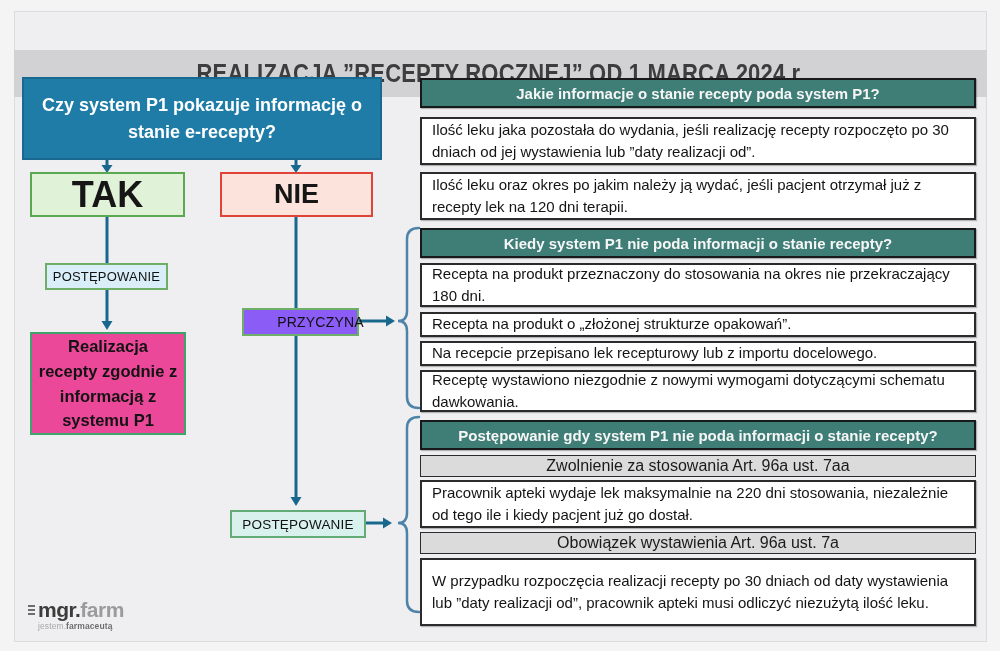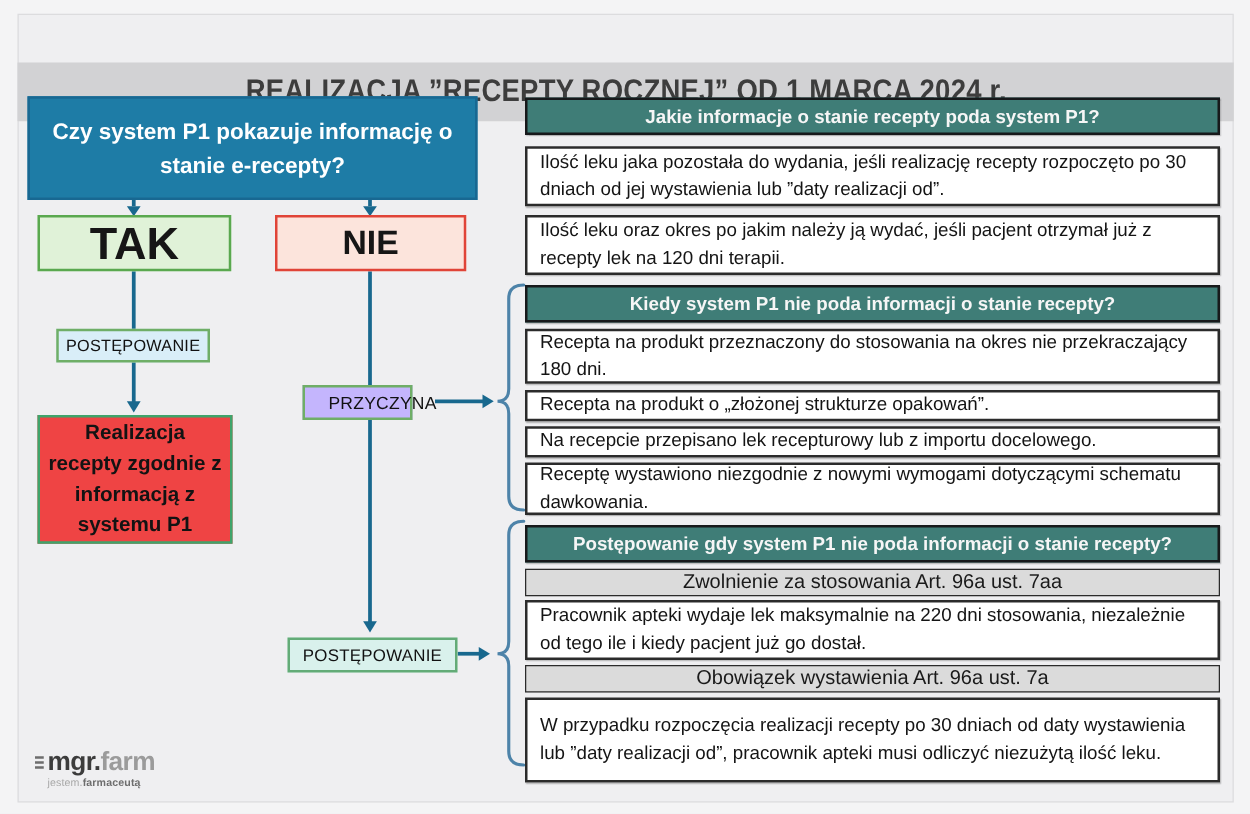--- a/index.html
+++ b/index.html
@@ -66,25 +66,25 @@
     font-weight: bold;
     font-size: 27px;
   }
   .small-label {
     background: #d9eef8;
     border: 2px solid #6fae67;
     color: #111;
     letter-spacing: 0.2px;
   }
   .label-procedure-1 { left: 45px; top: 263px; width: 123px; height: 27px; font-size: 13px; }
-  .label-reason { left: 242px; top: 308px; width: 88px; height: 28px; font-size: 14px; background: #c4b5fd; padding-left: 40px; }
+  .label-reason { left: 242px; top: 308px; width: 117px; height: 28px; font-size: 14px; background: #8b5cf6; padding-left: 40px; }
   .label-procedure-2 { left: 230px; top: 510px; width: 136px; height: 28px; font-size: 13.5px; background: #d9f1ec; border-color: #63ab77; }
   .result-box {
     left: 30px; top: 332px; width: 156px; height: 103px;
-    background: #ef4444;
+    background: #ec4899;
     border: 2px solid #3fa46b;
     color: #131313;
     font-weight: bold;
     font-size: 16.5px;
     line-height: 1.5;
     padding: 8px 6px;
   }
 
   .right-col {
     position: absolute;

